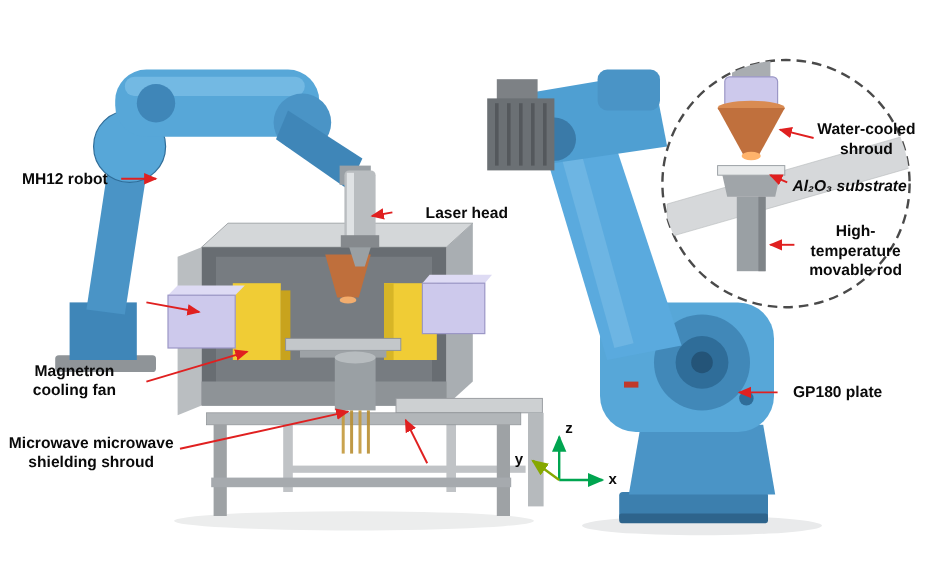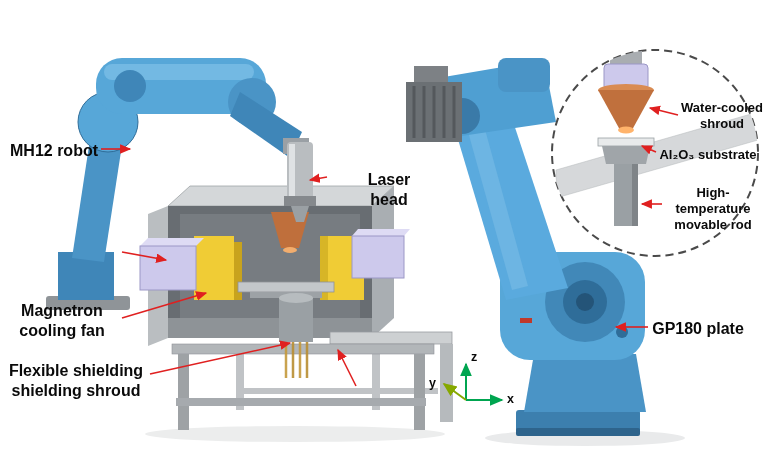--- a/index.html
+++ b/index.html
@@ -2,21 +2,21 @@
 <html><head>
 <meta charset="utf-8">
 <style>
   html,body{margin:0;padding:0;background:#fff;}
   .stage{
     position:relative;width:780px;height:470px;background:#ffffff;overflow:hidden;
     font-family:"Liberation Sans","DejaVu Sans",sans-serif;
   }
   svg.scene{position:absolute;left:0;top:0;}
   .lbl{
-    position:absolute;font-weight:700;font-size:16px;line-height:1.22;
+    position:absolute;font-weight:700;font-size:13px;line-height:1.22;
     color:#0a0a0a;text-align:center;white-space:pre-line;
   }
   .lbl.small{font-size:13px;}
   .axis-lbl{
     position:absolute;font-weight:700;font-size:12.5px;color:#0a0a0a;
   }
 </style>
 </head>
 <body>
 
@@ -163,27 +163,27 @@
     <line x1="466" y1="400" x2="466" y2="364" stroke="#00a550" stroke-width="2" marker-end="url(#arrG)"></line>
     <line x1="466" y1="400" x2="502" y2="400" stroke="#00a550" stroke-width="2" marker-end="url(#arrG)"></line>
     <line x1="466" y1="400" x2="444" y2="384" stroke="#86a800" stroke-width="2" marker-end="url(#arrO)"></line>
   </g>
 </svg>
 
 <div class="lbl" style="left:10px;top:141px;width:88px;">MH12 robot</div>
 <div class="lbl" style="left:349px;top:170px;width:80px;">Laser head</div>
 <div class="lbl" style="left:6px;top:301px;width:112px;">Magnetron
 cooling fan</div>
-<div class="lbl" style="left:2px;top:361px;width:148px;">Flexible shielding
+<div class="lbl" style="left:2px;top:361px;width:148px;">Microwave microwave
 shielding shroud</div>
 <div class="lbl" style="left:652px;top:319px;width:92px;">GP180 plate</div>
 
 <div class="lbl small" style="left:680px;top:100px;width:84px;">Water-cooled
 shroud</div>
-<div class="lbl small" style="left:658px;top:147px;width:100px;">Al₂O₃ substrate</div>
+<div class="lbl small" style="left:658px;top:147px;width:100px;font-style:italic;">Al₂O₃ substrate</div>
 <div class="lbl small" style="left:662px;top:185px;width:102px;">High-temperature
 movable rod</div>
 
 <div class="axis-lbl" style="left:471px;top:350px;">z</div>
 <div class="axis-lbl" style="left:429px;top:376px;">y</div>
 <div class="axis-lbl" style="left:507px;top:392px;">x</div>
 
 </div>
 
 </body></html>

